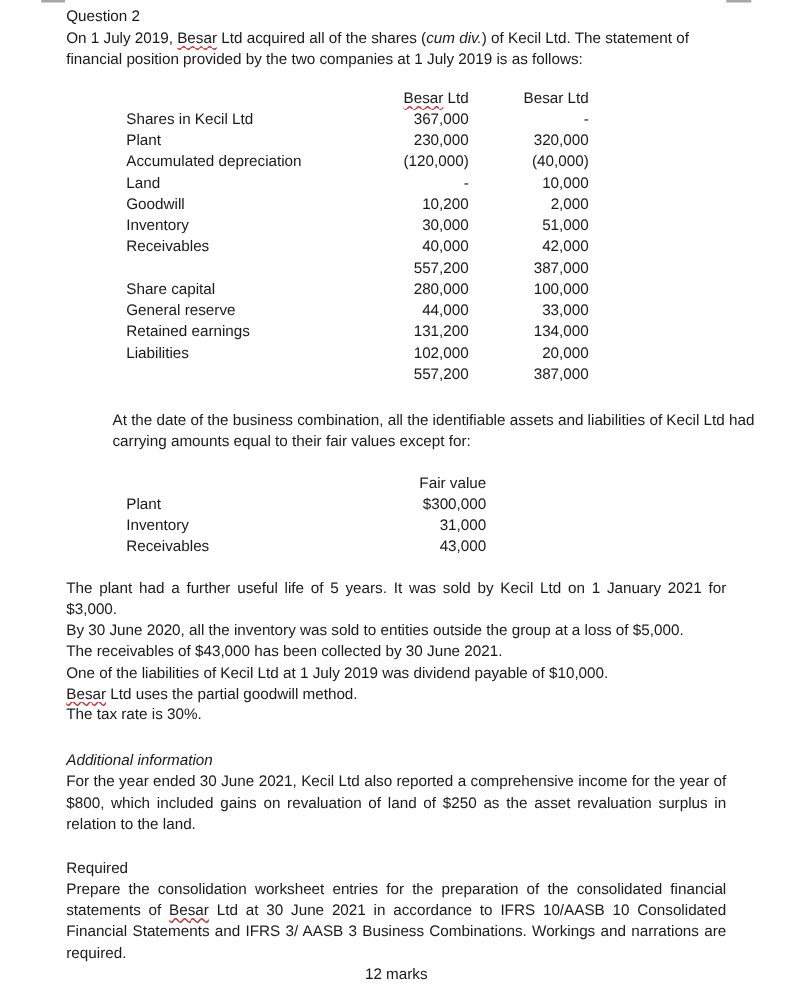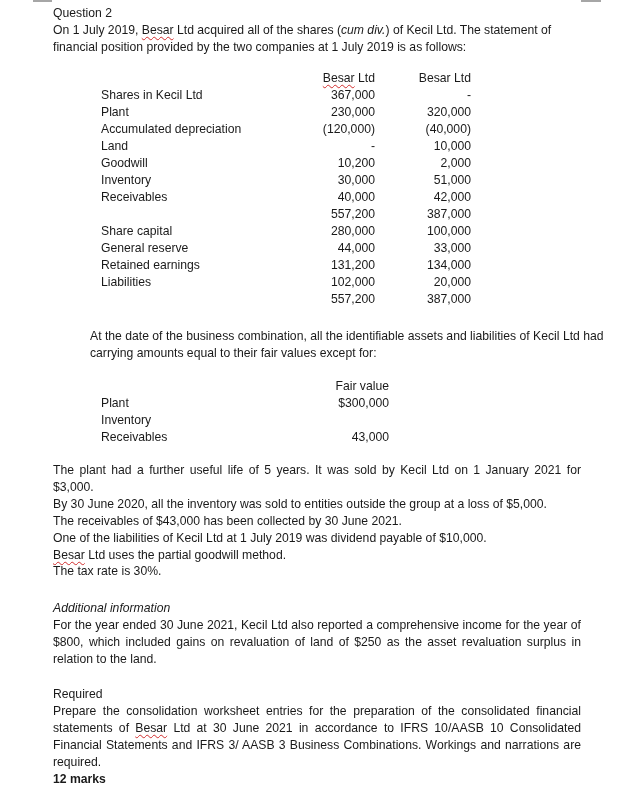--- a/index.html
+++ b/index.html
@@ -24,21 +24,21 @@
   .fin-table { position: absolute; left: 101px; top: 70px; width: 380px; }
   .fin-row { display: flex; height: 17px; line-height: 17px; }
   .fin-label { width: 160px; }
   .fin-col1 { width: 114px; text-align: right; }
   .fin-col2 { width: 96px; text-align: right; }
   .fv-table { position: absolute; left: 101px; top: 378px; width: 300px; }
   .fv-row { display: flex; height: 17px; line-height: 17px; }
   .fv-label { width: 160px; }
   .fv-val { width: 128px; text-align: right; }
   .block { position: absolute; left: 53px; width: 528px; }
-  .marks { text-align: left; font-weight: bold; }
+  .marks { text-align: center; font-weight: normal; }
 </style>
 </head>
 <body>
 
 <div class="corner-mark corner-left"></div>
 <div class="corner-mark corner-right"></div>
 
 <div class="page">
   <p class="bold">Question 2</p>
   <p><span>On 1 July 2019, </span><span class="squiggle">Besar</span><span> Ltd acquired all of the shares (</span><span class="italic">cum div.</span><span>) of Kecil Ltd. The statement of financial position provided by the two companies at 1 July 2019 is as follows:</span></p>
@@ -125,20 +125,21 @@
   <div class="fv-row">
     <span class="fv-label"></span>
     <span class="fv-val">Fair value</span>
   </div>
   <div class="fv-row">
     <span class="fv-label">Plant</span>
     <span class="fv-val">$300,000</span>
   </div>
   <div class="fv-row">
     <span class="fv-label">Inventory</span>
+    <span class="fv-val">31,000</span>
   </div>
   <div class="fv-row">
     <span class="fv-label">Receivables</span>
     <span class="fv-val">43,000</span>
   </div>
 </div>
 
 <div class="block" style="top:462px;">
   <p class="justify">The plant had a further useful life of 5 years. It was sold by Kecil Ltd on 1 January 2021 for $3,000.</p>
   <p>By 30 June 2020, all the inventory was sold to entities outside the group at a loss of $5,000.</p>

